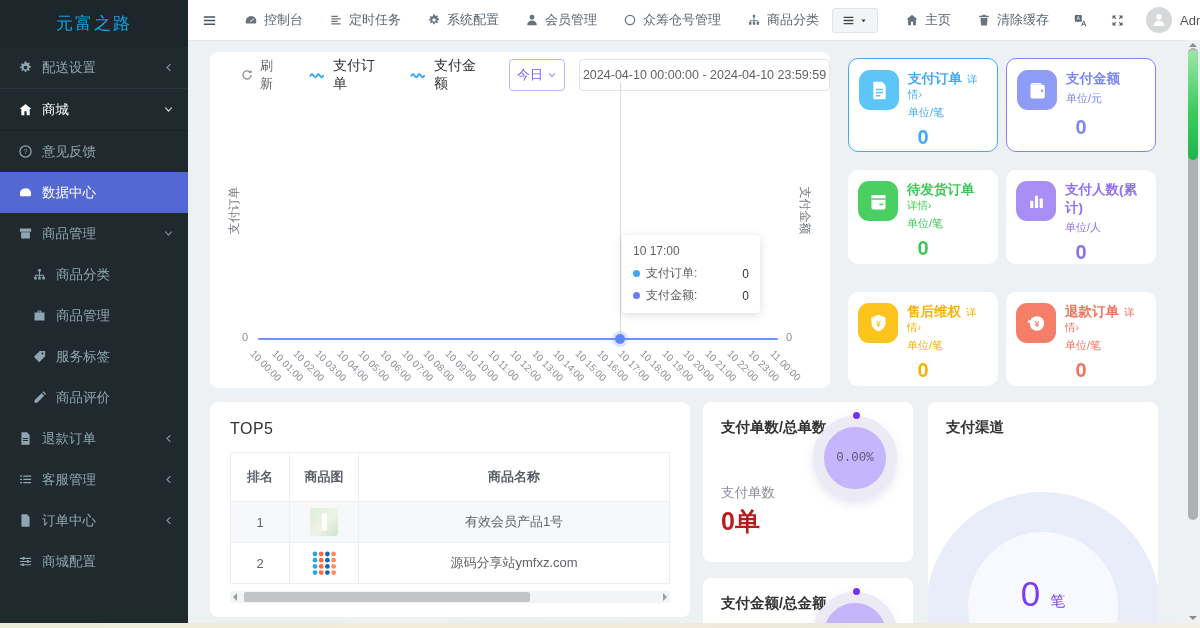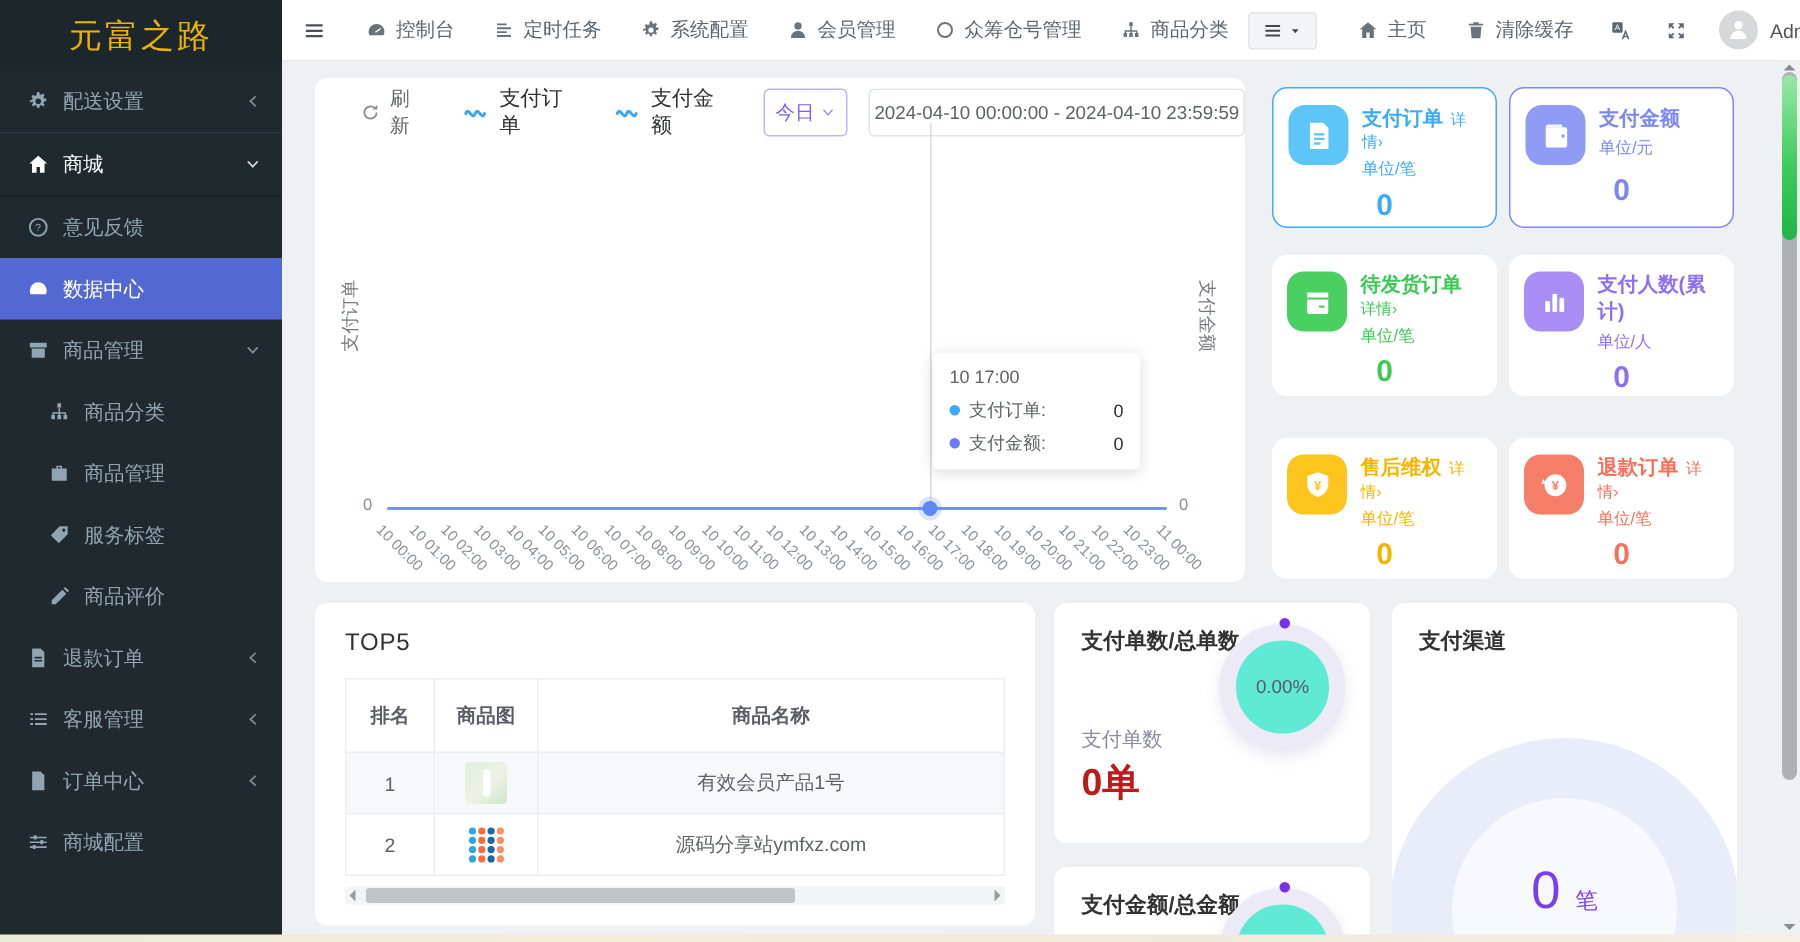--- a/index.html
+++ b/index.html
@@ -2,21 +2,21 @@
 <html><head>
 <meta charset="utf-8">
 <style>
   html,body{margin:0;padding:0;width:1200px;height:628px;overflow:hidden;
     font-family:"Liberation Sans","DejaVu Sans",sans-serif;}
   .screen{position:relative;width:1200px;height:628px;background:#edf1f4;overflow:hidden;}
 
   
   .sidebar{position:absolute;left:0;top:0;width:188px;height:628px;background:#1f292e;z-index:5;}
   .brand{height:47px;display:flex;align-items:center;justify-content:center;background:#1c262b;
-    color:#eab308;font-size:22px;letter-spacing:2px;font-family:Liberation Serif, serif;}
+    color:#0ea5e9;font-size:17px;letter-spacing:2px;font-family:Liberation Serif, serif;}
   .side-item{height:41px;display:flex;align-items:center;gap:9px;padding:0 14px 0 18px;
     color:#8fa6b2;font-size:13.5px;cursor:pointer;position:relative;}
   .side-item.primary{color:#fff;border-bottom:1px solid #182125;border-top:1px solid #2a363c;}
   .side-item.active{background:#5468d4;color:#fff;}
   .side-item.sub{padding-left:32px;}
   .side-item .lbl{flex:1;}
   .side-item .arrow{margin-left:auto;opacity:.8;}
   .icn{display:inline-flex;width:15px;height:15px;align-items:center;justify-content:center;flex:none;}
   .icn svg{width:100%;height:100%;}
   .arrow.icn{width:11px;height:11px;}
@@ -100,22 +100,22 @@
   .hs-thumb{position:absolute;left:14px;top:1px;height:10px;width:286px;background:#c2c4c6;border-radius:2px;}
   .hs-arrow{position:absolute;top:2px;width:0;height:0;border:4px solid transparent;}
   .hs-arrow.l{left:3px;border-right-color:#9a9da0;border-left:none;}
   .hs-arrow.r{right:3px;border-left-color:#9a9da0;border-right:none;}
 
   
   .gauge-card{left:515px;top:362px;width:210px;height:160px;padding:16px 18px;box-sizing:border-box;}
   .gauge-card.second{top:538px;height:120px;}
   .g-title{font-size:14.5px;font-weight:bold;color:#333;}
   .ring{position:absolute;right:16px;top:14px;width:84px;height:84px;border-radius:50%;
-    border:11px solid #eceaf4;background:#5eead4;box-sizing:border-box;display:flex;align-items:center;
-    justify-content:center;box-shadow:0 4px 10px rgba(120,110,180,.18);}
+    border:11px solid #eceaf4;background:#c4b5fd;box-sizing:border-box;display:flex;align-items:center;
+    justify-content:center;box-shadow:0 4px 10px rgba(120,110,180,.18);font-family:Liberation Mono, monospace;}
   .ring-pct{font-size:12.5px;color:#5a5a72;}
   .ring-dot{position:absolute;right:53px;top:10px;width:7px;height:7px;border-radius:50%;background:#7a2ff0;}
   .g-label{position:absolute;left:18px;top:82px;font-size:13.5px;color:#8c8c9e;}
   .g-value{position:absolute;left:18px;top:103px;font-size:25px;font-weight:800;color:#b91c1c;}
 
   
   .channel-card{left:740px;top:362px;width:230px;height:266px;padding:16px 18px;box-sizing:border-box;overflow:hidden;}
   .circle-outer{position:absolute;left:-2px;top:90px;width:234px;height:234px;border-radius:50%;background:#e9edfa;}
   .circle-inner{position:absolute;left:40px;top:130px;width:150px;height:150px;border-radius:50%;background:#f7f9ff;
     display:flex;flex-direction:column;align-items:center;justify-content:center;}

